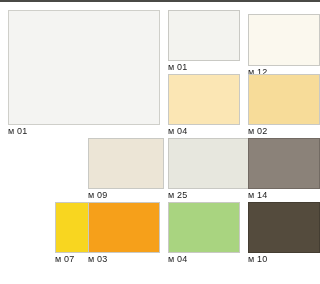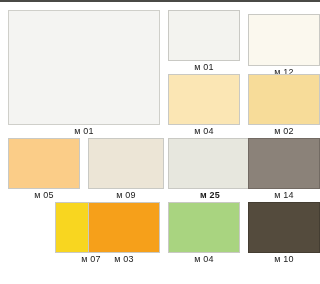--- a/index.html
+++ b/index.html
@@ -40,21 +40,21 @@
   .chip.dark-chip {
     border-color: rgba(0,0,0,0.18);
   }
   .caption {
     position: absolute;
     left: 0;
     right: 0;
     bottom: 0;
     height: 13px;
     line-height: 13px;
-    text-align: center;
+    text-align: left;
     font-size: 9px;
     color: #1a1a1a;
     letter-spacing: 0.2px;
     white-space: nowrap;
     font-family: "Liberation Sans", sans-serif;
   }
 
   
   #chip-hero .chip {
     border: 1px solid #cfcfca;
@@ -81,29 +81,25 @@
       <div class="caption">м 12</div>
     </div>
     <div class="cell" id="chip-r2c3" style="left: 168px; top: 72px; width: 72px; height: 64px;">
       <div class="chip" style="background: rgb(251, 230, 180);"></div>
       <div class="caption">м 04</div>
     </div>
     <div class="cell" id="chip-r2c4" style="left: 248px; top: 72px; width: 72px; height: 64px; padding-left: 20px;">
       <div class="chip" style="background: rgb(247, 220, 153);"></div>
       <div class="caption">м 02</div>
     </div>
-    <div class="cell" id="chip-r3c1" style="left: 8px; top: 136px; width: 72px; height: 64px;">
-      <div class="chip" style="background: rgb(251, 205, 136);"></div>
-      <div class="caption">м 05</div>
-    </div>
     <div class="cell" id="chip-r3c2" style="left: 88px; top: 136px; width: 76px; height: 64px;">
       <div class="chip" style="background: rgb(236, 229, 214);"></div>
       <div class="caption">м 09</div>
     </div>
-    <div class="cell" id="chip-r3c3" style="left: 168px; top: 136px; width: 84px; height: 64px; font-weight: bold;">
+    <div class="cell" id="chip-r3c3" style="left: 168px; top: 136px; width: 84px; height: 64px;">
       <div class="chip" style="background: rgb(231, 231, 222);"></div>
       <div class="caption">м 25</div>
     </div>
     <div class="cell" id="chip-r3c4" style="left: 248px; top: 136px; width: 72px; height: 64px;">
       <div class="chip dark-chip" style="background: rgb(139, 130, 121);"></div>
       <div class="caption">м 14</div>
     </div>
     <div class="cell" id="chip-r4c1" style="left: 8px; top: 200px; width: 72px; height: 64px; margin-left: 47px;">
       <div class="chip" style="background: rgb(248, 214, 32);"></div>
       <div class="caption">м 07</div>

